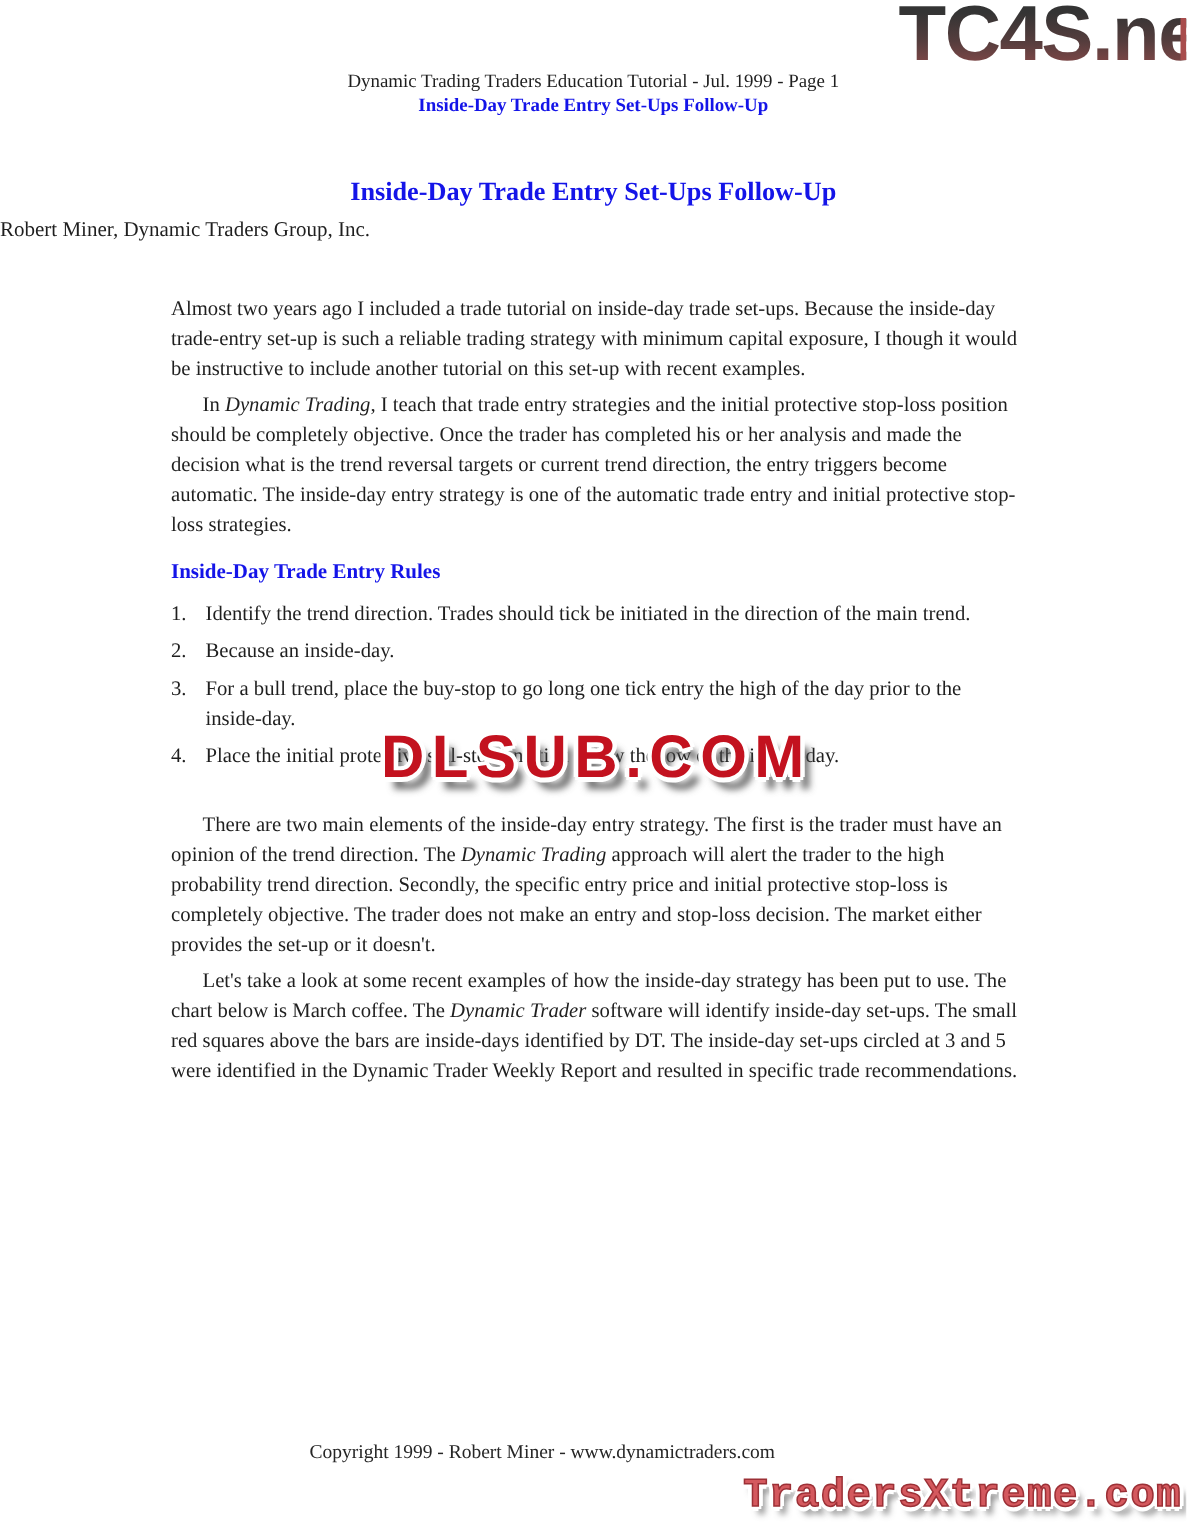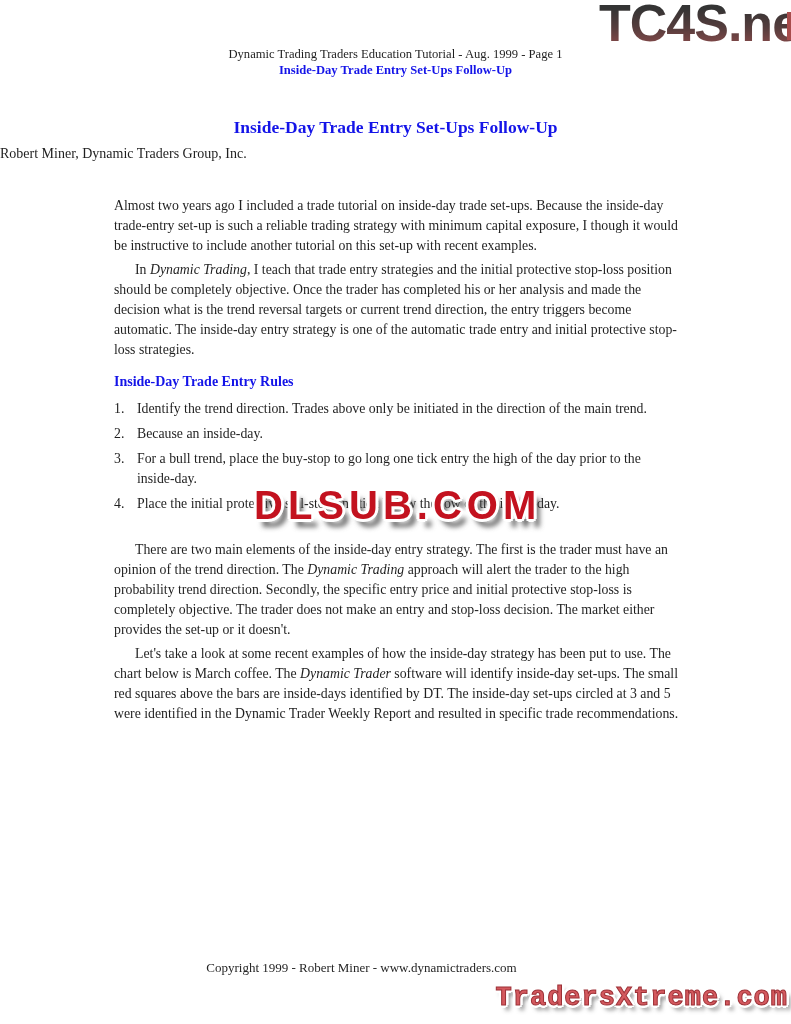--- a/index.html
+++ b/index.html
@@ -64,39 +64,39 @@
       -2px -2px 0 #fff, 2px -2px 0 #fff, -2px 2px 0 #fff, 2px 2px 0 #fff,
       4px 5px 4px rgba(80,80,80,0.75);
   }
 </style>
 </head>
 <body>
 
 <div class="page">
 
   <div class="doc-header">
-    <div class="hline1">Dynamic Trading Traders Education Tutorial - Aug. 1999 - Page 1</div>
+    <div class="hline1">Dynamic Trading Traders Education Tutorial - Jul. 1999 - Page 1</div>
     <div class="hline2">Inside-Day Trade Entry Set-Ups Follow-Up</div>
   </div>
 
   <div class="doc-title">Inside-Day Trade Entry Set-Ups Follow-Up</div>
   <div class="doc-byline">Robert Miner, Dynamic Traders Group, Inc.</div>
 
   <div class="body-col">
 
     <p><span>Almost two years ago I included a trade tutorial on inside-day trade set-ups. Because the inside-day trade-entry set-up is such a reliable trading strategy with minimum capital exposure, I though it would be instructive to include another tutorial on this set-up with recent examples.</span></p>
 
     <p class="indent"><span>In </span><span class="it">Dynamic Trading</span><span>, I teach that trade entry strategies and the initial protective stop-loss position should be completely objective. Once the trader has completed his or her analysis and made the decision what is the trend reversal targets or current trend direction, the entry triggers become automatic. The inside-day entry strategy is one of the automatic trade entry and initial protective stop-loss strategies.</span></p>
 
     <div class="rules-heading">Inside-Day Trade Entry Rules</div>
 
     <div class="rules-list">
       <div class="rule-item">
         <span class="rule-num">1.</span>
-        <span class="rule-text">Identify the trend direction. Trades above only be initiated in the direction of the main trend.</span>
+        <span class="rule-text">Identify the trend direction. Trades should tick be initiated in the direction of the main trend.</span>
       </div>
       <div class="rule-item">
         <span class="rule-num">2.</span>
         <span class="rule-text">Because an inside-day.</span>
       </div>
       <div class="rule-item">
         <span class="rule-num">3.</span>
         <span class="rule-text">For a bull trend, place the buy-stop to go long one tick entry the high of the day prior to the inside-day.</span>
       </div>
       <div class="rule-item">

